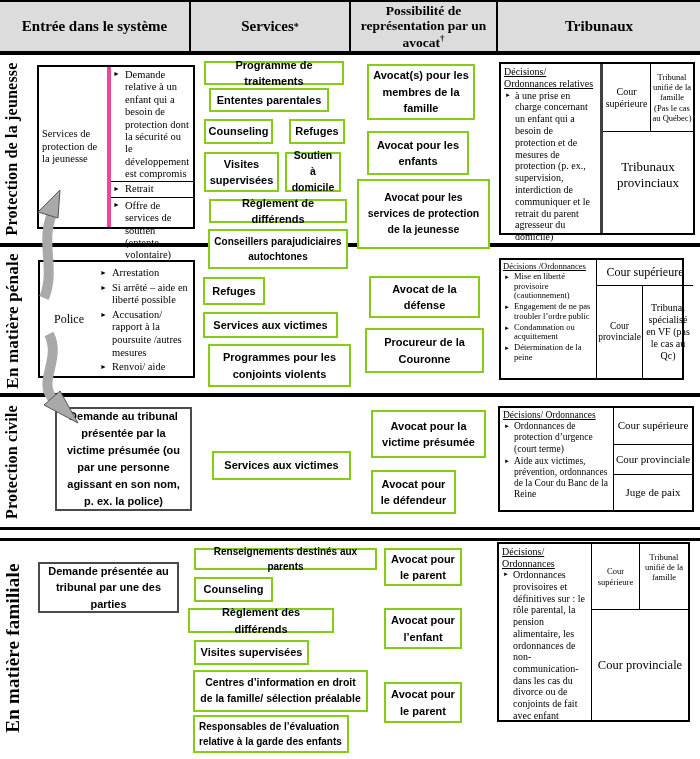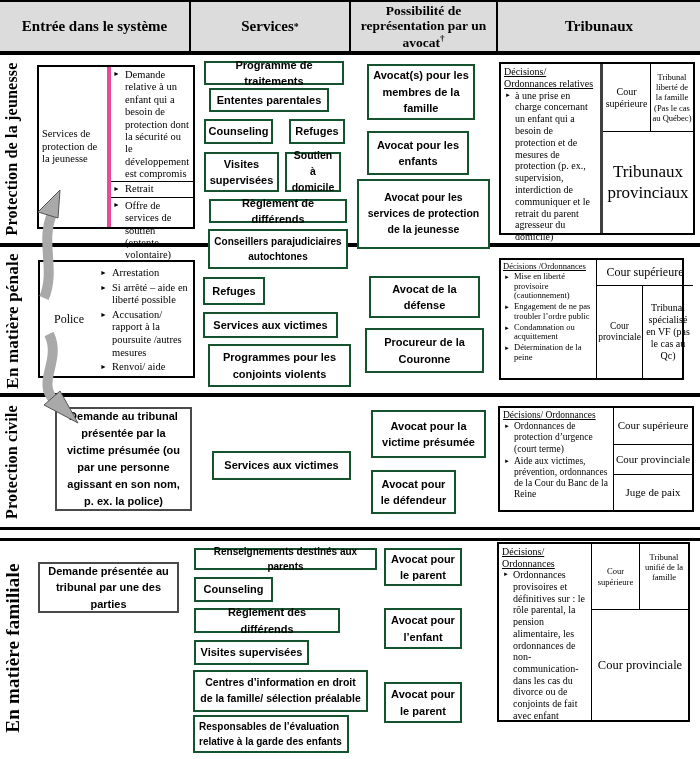--- a/index.html
+++ b/index.html
@@ -5,21 +5,21 @@
   html,body{margin:0;padding:0;background:#fff}
   #stage{position:relative;width:700px;height:759px;background:#fff;color:#000;
          font-family:"Liberation Serif",serif;overflow:hidden}
   .abs{position:absolute;box-sizing:border-box}
   .rule{position:absolute;left:0;width:700px;background:#000}
   .hcell{position:absolute;box-sizing:border-box;display:flex;align-items:center;justify-content:center;
          text-align:center;font-weight:bold;font-family:"Liberation Serif",serif;line-height:1.12}
   .hdiv{position:absolute;width:2px;background:#000}
   .vlabel{position:absolute;font-family:"Liberation Serif",serif;font-weight:bold;text-align:center;
           white-space:nowrap;transform:rotate(-90deg);letter-spacing:.2px}
-  .sbox{position:absolute;box-sizing:border-box;border:2px solid #14532d;background:#fff;
+  .sbox{position:absolute;box-sizing:border-box;border:2px solid #84cc16;background:#fff;
         font-family:"Liberation Sans",sans-serif;font-weight:600;font-size:11px;line-height:1.5;
         display:flex;align-items:center;justify-content:center;text-align:center;padding:2px 4px}
   .kbox{position:absolute;box-sizing:border-box;border:2px solid #000;background:#fff}
   .li{position:relative;padding:1px 2px 1px 14px}
   .li::before{content:"\25BA";position:absolute;left:2px;top:3px;font-size:7px;color:#000}
   .dli{position:relative;padding:0 1px 1px 11px}
   .dli::before{content:"\25BA";position:absolute;left:1px;top:2px;font-size:6px;color:#000}
   .ultitle{text-decoration:underline}
   .cell{position:absolute;box-sizing:border-box;display:flex;align-items:center;justify-content:center;
         text-align:center;line-height:1.2}
@@ -81,22 +81,22 @@
   <div class="sbox" style="left:367px;top:64px;width:108px;height:56px">Avocat(s) pour les membres de la famille</div>
   <div class="sbox" style="left:367px;top:131px;width:102px;height:44px">Avocat pour les enfants</div>
   <div class="sbox" style="left:357px;top:179px;width:133px;height:70px;font-size:10.5px">Avocat pour les services de protection de la jeunesse</div>
 
   <div class="kbox" style="left:499px;top:62px;width:196px;height:173px">
     <div class="abs" style="left:0;top:0;width:102px;height:169px;border-right:3px solid #404040;padding:2px 3px;font-size:10px;line-height:1.18">
       <div class="ultitle">Décisions/ Ordonnances relatives</div>
       <div class="dli">à une prise en charge concernant un enfant qui a besoin de protection et de mesures de protection (p. ex., supervision, interdiction de communiquer et le retrait du parent agresseur du domicile)</div>
     </div>
     <div class="cell" style="left:102px;top:0;width:48px;height:68px;border-right:1px solid #000;border-bottom:1px solid #000;font-size:10px">Cour supérieure</div>
-    <div class="cell" style="left:150px;top:0;width:42px;height:68px;border-bottom:1px solid #000;font-size:8.5px;padding:1px">Tribunal liberté de la famille (Pas le cas au Québec)</div>
-    <div class="cell" style="left:102px;top:68px;width:90px;height:101px;font-size:17px">Tribunaux provinciaux</div>
+    <div class="cell" style="left:150px;top:0;width:42px;height:68px;border-bottom:1px solid #000;font-size:8.5px;padding:1px">Tribunal unifié de la famille (Pas le cas au Québec)</div>
+    <div class="cell" style="left:102px;top:60px;width:90px;height:101px;font-size:13px">Tribunaux provinciaux</div>
   </div>
 
   <div class="kbox" style="left:38px;top:260px;width:157px;height:118px;display:flex">
     <div style="width:58px;display:flex;align-items:center;justify-content:center;font-size:12px">Police</div>
     <div style="flex:1;padding:4px 2px 0 0;font-size:10.5px;line-height:1.2">
       <div class="li">Arrestation</div>
       <div class="li">Si arrêté – aide en liberté possible</div>
       <div class="li">Accusation/ rapport à la poursuite /autres mesures</div>
       <div class="li">Renvoi/ aide</div>
     </div>
@@ -137,21 +137,21 @@
     </div>
     <div class="cell" style="left:114px;top:0;width:78px;height:37px;border-bottom:1px solid #000;font-size:11px">Cour supérieure</div>
     <div class="cell" style="left:114px;top:37px;width:78px;height:30px;border-bottom:1px solid #000;font-size:11px">Cour provinciale</div>
     <div class="cell" style="left:114px;top:67px;width:78px;height:35px;font-size:11px">Juge de paix</div>
   </div>
 
   <div class="sbox" style="left:38px;top:562px;width:141px;height:51px;border-color:#4a4a4a">Demande présentée au tribunal par une des parties</div>
 
   <div class="sbox" style="left:194px;top:548px;width:183px;height:22px;font-size:10px">Renseignements destinés aux parents</div>
   <div class="sbox" style="left:194px;top:577px;width:79px;height:25px">Counseling</div>
-  <div class="sbox" style="left:194px;top:608px;width:146px;height:25px">Règlement des différends</div>
+  <div class="sbox" style="left:188px;top:608px;width:146px;height:25px">Règlement des différends</div>
   <div class="sbox" style="left:194px;top:640px;width:115px;height:25px">Visites supervisées</div>
   <div class="sbox" style="left:193px;top:670px;width:175px;height:42px;font-size:10.5px">Centres d’information en droit de la famille/ sélection préalable</div>
   <div class="sbox" style="left:193px;top:715px;width:156px;height:38px;font-size:10px;justify-content:flex-start;text-align:left">Responsables de l’évaluation relative à la garde des enfants</div>
 
   <div class="sbox" style="left:384px;top:548px;width:78px;height:38px">Avocat pour le parent</div>
   <div class="sbox" style="left:384px;top:608px;width:78px;height:41px">Avocat pour l’enfant</div>
   <div class="sbox" style="left:384px;top:682px;width:78px;height:41px">Avocat pour le parent</div>
 
   <div class="kbox" style="left:497px;top:542px;width:193px;height:180px">
     <div class="abs" style="left:0;top:0;width:93px;height:176px;border-right:1px solid #000;padding:2px 3px;font-size:10px;line-height:1.17">

